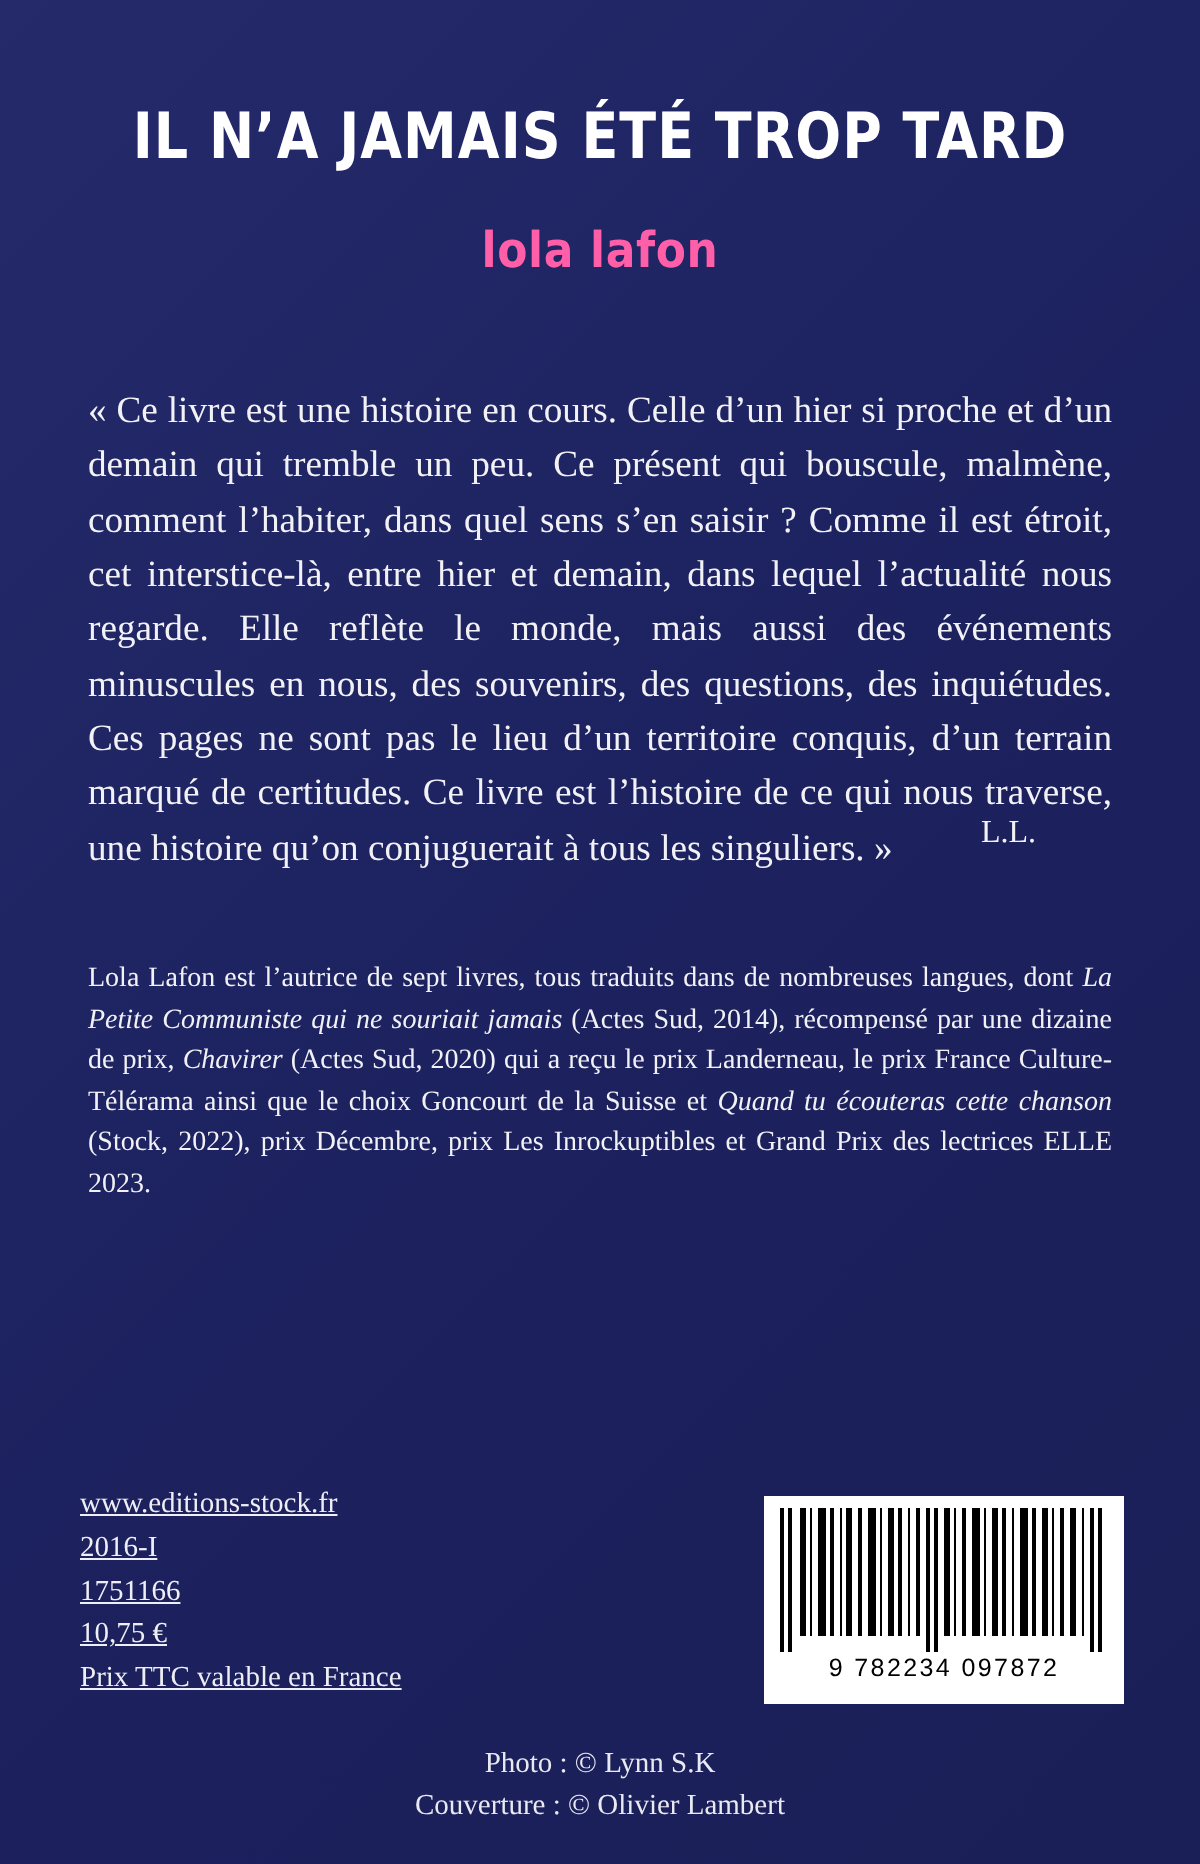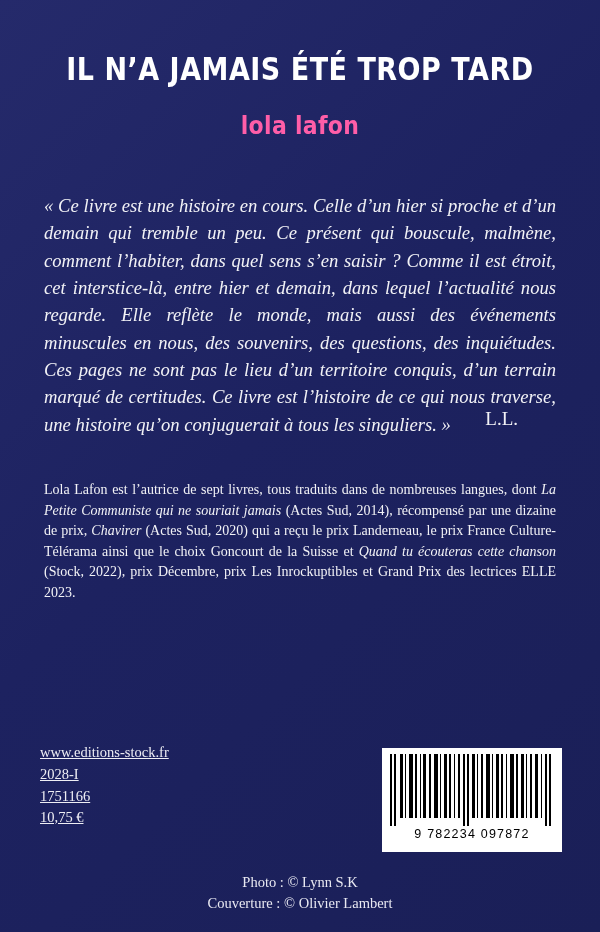--- a/index.html
+++ b/index.html
@@ -55,33 +55,32 @@
   .quote-block {
     position: absolute;
     top: 192px;
     left: 44px;
     width: 512px;
     color: #f2f2f6;
     font-size: 18.6px;
     line-height: 1.47;
     text-align: justify;
     text-justify: inter-word;
-    font-style: italic;
   }
   .quote-block .first-line {
     text-indent: 34px;
   }
   .signature {
     position: absolute;
     top: 408px;
     left: 44px;
     width: 512px;
     text-align: right;
     color: #f2f2f6;
-    font-size: 19px;
+    font-size: 16px;
     padding-right: 38px;
     box-sizing: border-box;
   }
   .bio-block {
     position: absolute;
     top: 480px;
     left: 44px;
     width: 512px;
     color: #f2f2f6;
     font-size: 14px;
@@ -155,23 +154,24 @@
   </div>
 
   <div class="signature">L.L.</div>
 
   <div class="bio-block">
     <span class="indent">Lola Lafon est l’autrice de sept livres, tous traduits dans de nombreuses langues, dont </span><i>La Petite Communiste qui ne souriait jamais</i><span> (Actes Sud, 2014), récompensé par une dizaine de prix, </span><i>Chavirer</i><span> (Actes Sud, 2020) qui a reçu le prix Landerneau, le prix France Culture-Télérama ainsi que le choix Goncourt de la Suisse et </span><i>Quand tu écouteras cette chanson</i><span> (Stock, 2022), prix Décembre, prix Les Inrockuptibles et Grand Prix des lectrices ELLE 2023.</span>
   </div>
 
   <div class="pubinfo">
     <div>www.editions-stock.fr</div>
-    <div>2028-I</div>
+    <div>2016-I</div>
     <div>1751166</div>
     <div>10,75 €</div>
+    <div>Prix TTC valable en France</div>
   </div>
 
   <div class="barcode-box">
     <svg class="barcode-bars" viewBox="0 0 164 72" preserveAspectRatio="none">
       <rect x="0" y="0" width="2" height="72" fill="#000"></rect>
       <rect x="4" y="0" width="2" height="72" fill="#000"></rect>
       <rect x="10" y="0" width="3" height="64" fill="#000"></rect>
       <rect x="15" y="0" width="1" height="64" fill="#000"></rect>
       <rect x="19" y="0" width="4" height="64" fill="#000"></rect>
       <rect x="25" y="0" width="2" height="64" fill="#000"></rect>

